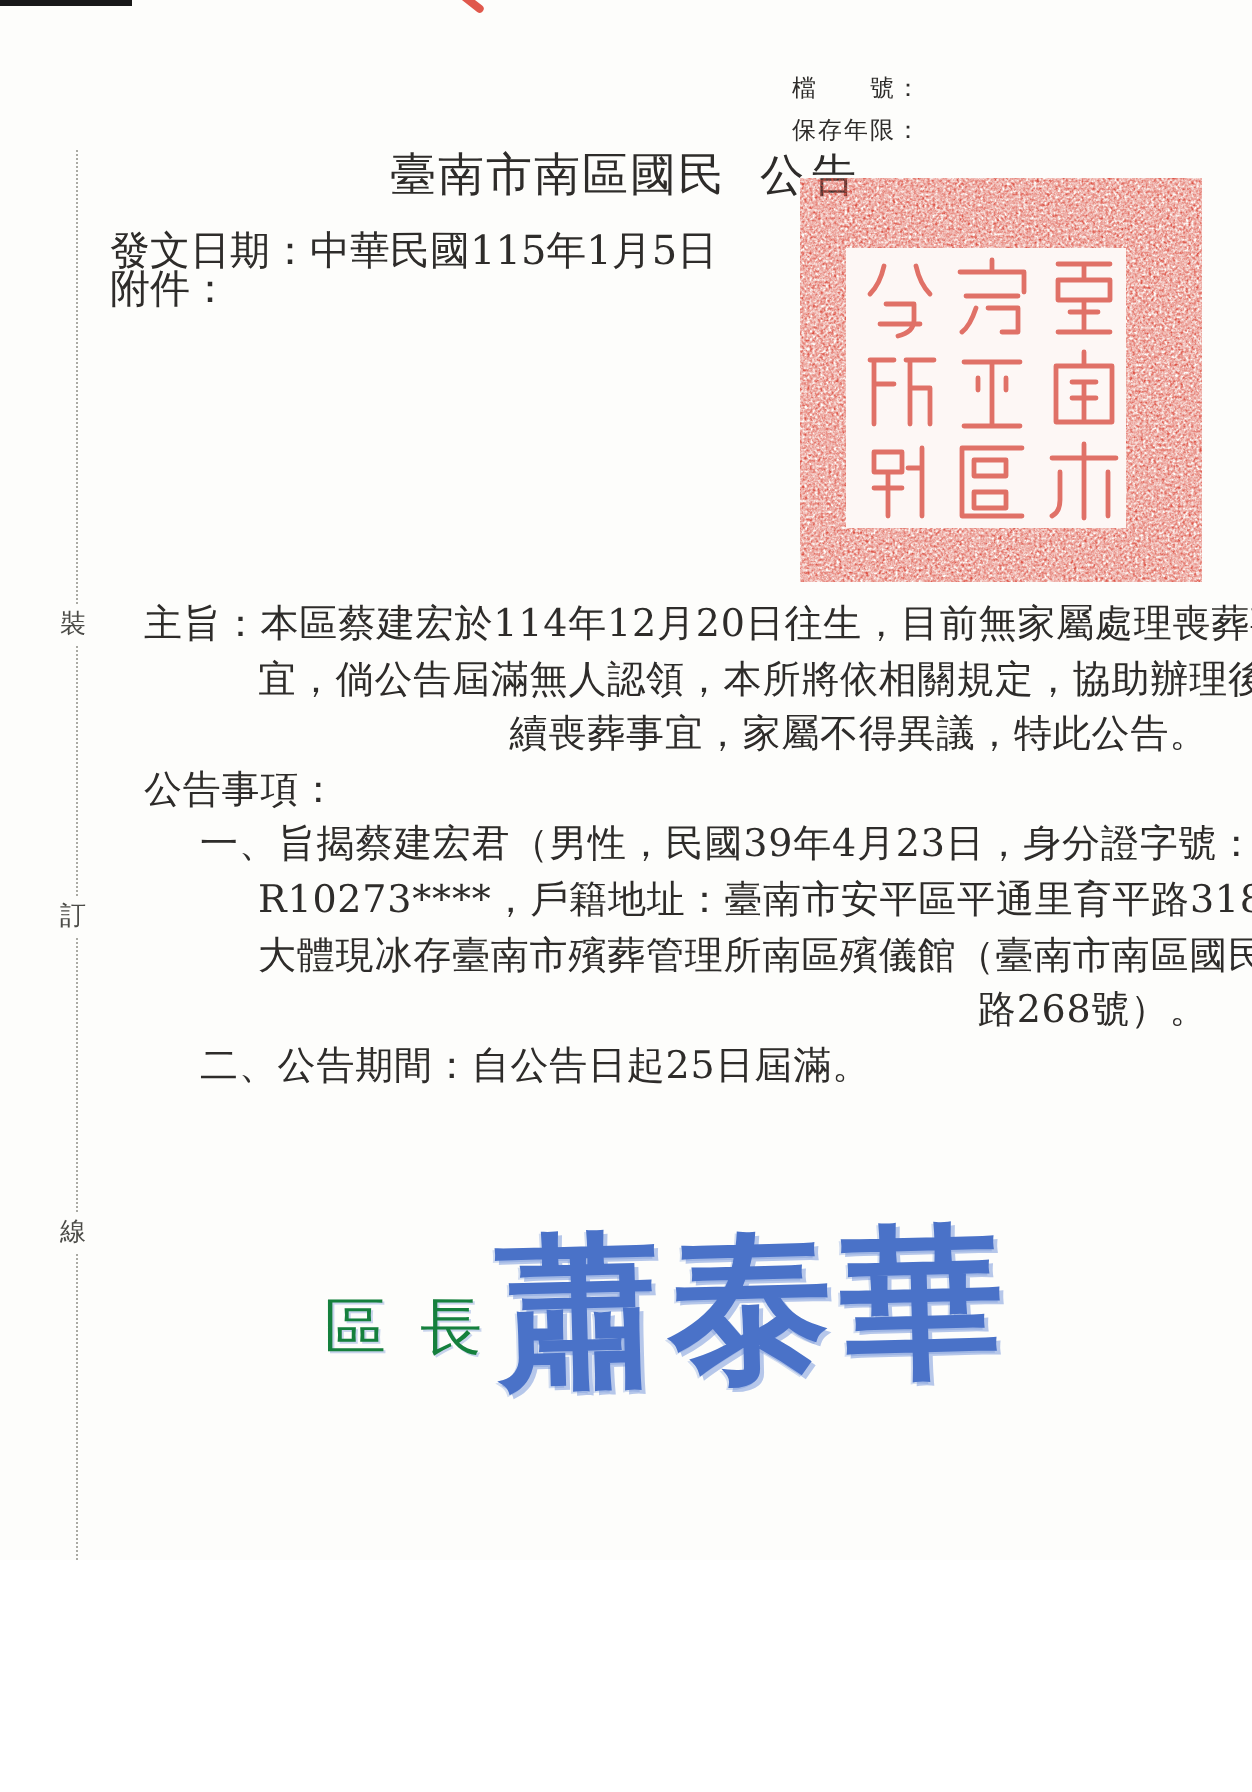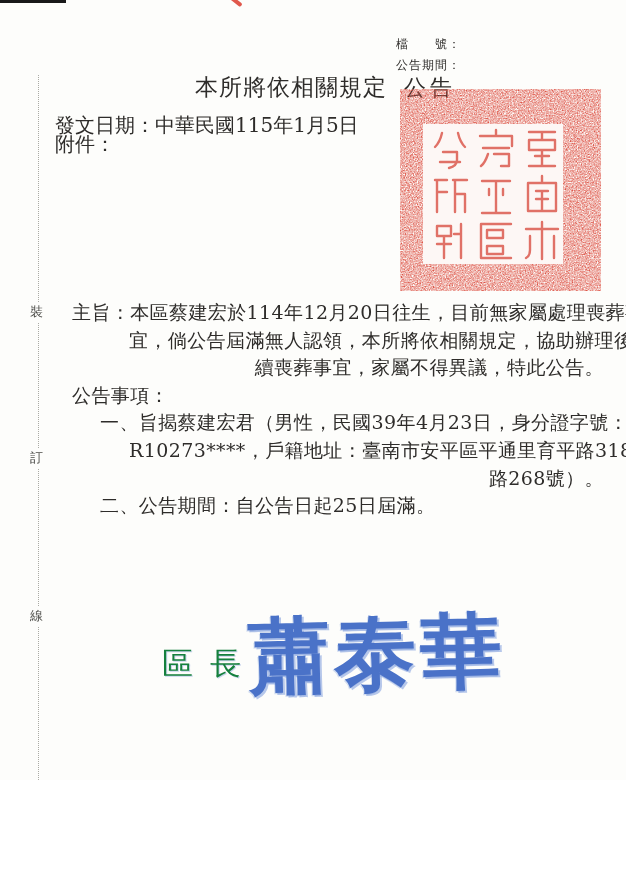--- a/index.html
+++ b/index.html
@@ -62,25 +62,25 @@
 </head>
 <body>
 
 <div class="page">
 
   <div class="artifact-top-black"></div>
   <div class="artifact-red-dash"></div>
 
   <div class="file-block">
     <div>檔　　號：</div>
-    <div>公告期間：</div>
+    <div>保存年限：</div>
   </div>
 
   <div class="title-row">
-    <span class="title-org">本所將依相關規定</span><span class="title-type">公告</span>
+    <span class="title-org">臺南市南區國民</span><span class="title-type">公告</span>
   </div>
 
   <div class="meta-block">
     <div><span>發文日期：</span><span>中華民國115年1月5日</span></div>
     <div><span>附件：</span></div>
   </div>
 
   <div class="seal" title="">
     <svg width="201" height="202" viewBox="0 0 201 202">
       <defs>
@@ -129,20 +129,21 @@
   <div class="bind-char m1">訂</div>
   <div class="bind-char m2">線</div>
 
   <div class="body-block">
     <div class="body-line">主旨：本區蔡建宏於114年12月20日往生，目前無家屬處理喪葬事</div>
     <div class="body-line ind-b">宜，倘公告屆滿無人認領，本所將依相關規定，協助辦理後</div>
     <div class="body-line ind-b">續喪葬事宜，家屬不得異議，特此公告。</div>
     <div class="body-line">公告事項：</div>
     <div class="body-line ind-a">一、旨揭蔡建宏君（男性，民國39年4月23日，身分證字號：</div>
     <div class="body-line ind-b">R10273****，戶籍地址：臺南市安平區平通里育平路318號），</div>
+    <div class="body-line ind-b">大體現冰存臺南市殯葬管理所南區殯儀館（臺南市南區國民</div>
     <div class="body-line ind-b">路268號）。</div>
     <div class="body-line ind-a">二、公告期間：自公告日起25日屆滿。</div>
   </div>
 
   <div class="sig-title">區長</div>
   <div class="sig-name">蕭泰華</div>
 
   <div class="footer">
     <span>第1頁</span><span>共1頁</span>
   </div>

